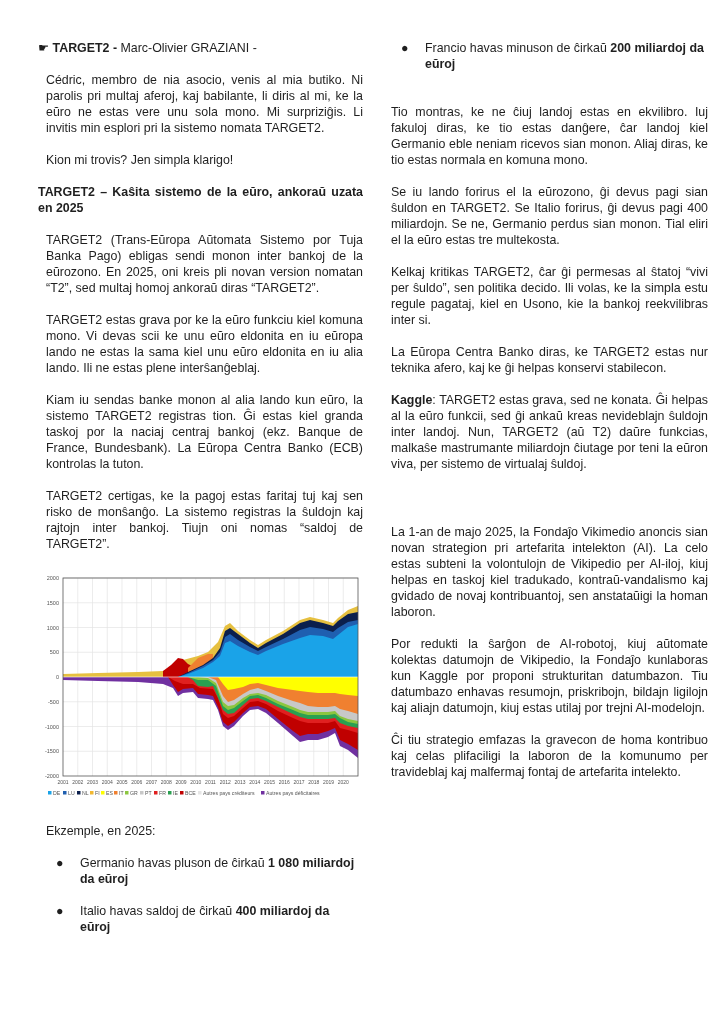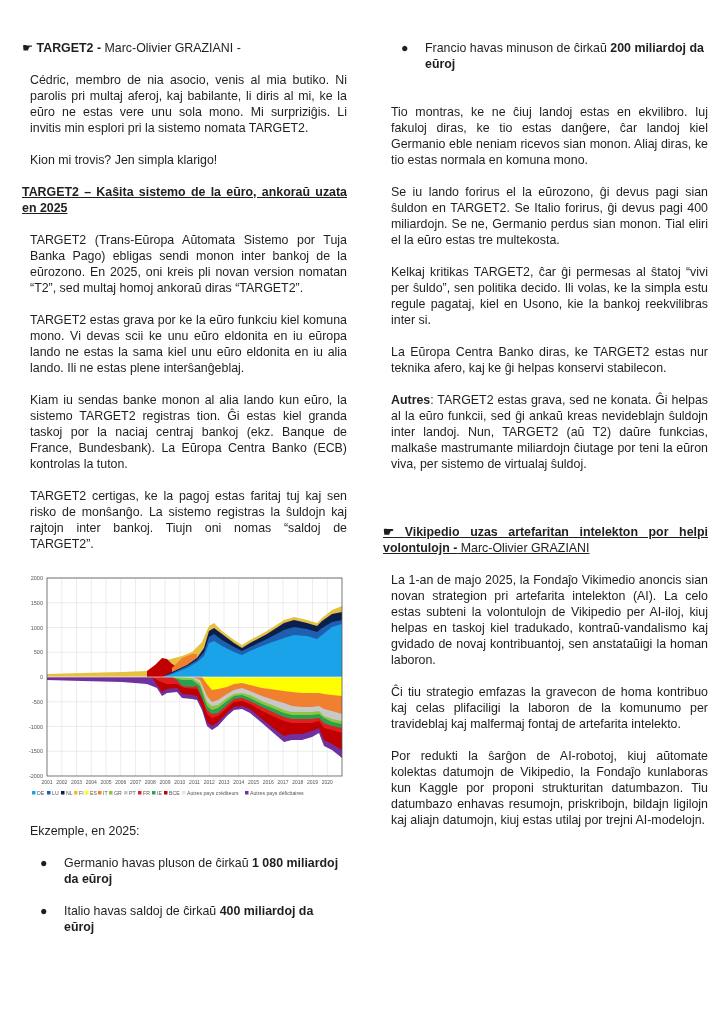--- a/index.html
+++ b/index.html
@@ -1,24 +1,24 @@
 <!DOCTYPE html>
 <html><head>
 <meta charset="utf-8">
 <style>
   html, body { margin:0; padding:0; background:#ffffff; }
   body { width:725px; height:1024px; position:relative; overflow:hidden;
          font-family:"Liberation Sans", sans-serif; color:#1f1f1f; font-size:12.4px; line-height:16px; }
   .col { position:absolute; top:40px; width:325px; }
-  .col-left { left:22px; }
+  .col-left { left:38px; }
   .col-right { left:383px; }
   p { margin:0 0 16px 8px; text-align:justify; }
   .title { margin:0 0 16px 0; }
   .title b { font-weight:bold; }
-  .subhead { font-weight:bold; margin:0 0 16px 0; text-align:justify;text-decoration:underline; }
+  .subhead { font-weight:bold; margin:0 0 16px 0; text-align:justify; }
   ul.bul { list-style:none; margin:0; padding:0 0 0 0; }
   ul.bul li { position:relative; padding-left:42px; margin:0 0 16px 0; text-align:left; }
   ul.bul li .dot { position:absolute; left:18px; top:0; }
   .chart { position:relative; width:325px; height:235px; margin:0 0 20px 0; }
   .chart svg { display:block; }
   .spacer { height:16px; }
 </style>
 </head>
 <body>
 
@@ -161,22 +161,18 @@
 
 <div class="col col-right">
   <ul class="bul">
     <li><span class="dot">●</span><span>Francio havas minuson de ĉirkaŭ </span><b>200 miliardoj da eŭroj</b></li>
   </ul>
   <div class="spacer"></div>
   <p>Tio montras, ke ne ĉiuj landoj estas en ekvilibro. Iuj fakuloj diras, ke tio estas danĝere, ĉar landoj kiel Germanio eble neniam ricevos sian monon. Aliaj diras, ke tio estas normala en komuna mono.</p>
   <p>Se iu lando forirus el la eŭrozono, ĝi devus pagi sian ŝuldon en TARGET2. Se Italio forirus, ĝi devus pagi 400 miliardojn. Se ne, Germanio perdus sian monon. Tial eliri el la eŭro estas tre multekosta.</p>
   <p>Kelkaj kritikas TARGET2, ĉar ĝi permesas al ŝtatoj “vivi per ŝuldo”, sen politika decido. Ili volas, ke la simpla estu regule pagataj, kiel en Usono, kie la bankoj reekvilibras inter si.</p>
   <p>La Eŭropa Centra Banko diras, ke TARGET2 estas nur teknika afero, kaj ke ĝi helpas konservi stabilecon.</p>
-  <p><b>Autres</b><span>: TARGET2 estas grava, sed ne konata. Ĝi helpas al la eŭro funkcii, sed ĝi ankaŭ kreas nevideblajn ŝuldojn inter landoj. Nun, TARGET2 (aŭ T2) daŭre funkcias, malkaŝe mastrumante miliardojn ĉiutage por teni la eŭron viva, per sistemo de virtualaj ŝuldoj.</span></p>
+  <p><b>Kaggle</b><span>: TARGET2 estas grava, sed ne konata. Ĝi helpas al la eŭro funkcii, sed ĝi ankaŭ kreas nevideblajn ŝuldojn inter landoj. Nun, TARGET2 (aŭ T2) daŭre funkcias, malkaŝe mastrumante miliardojn ĉiutage por teni la eŭron viva, per sistemo de virtualaj ŝuldoj.</span></p>
   <div style="height:36px"></div>
-  <div class="subhead">
-    <span>☛</span>
-    <span>Vikipedio uzas artefaritan intelekton por helpi volontulojn -</span><span style="font-weight:normal"> Marc-Olivier GRAZIANI</span>
-  </div>
   <p>La 1-an de majo 2025, la Fondaĵo Vikimedio anoncis sian novan strategion pri artefarita intelekton (AI). La celo estas subteni la volontulojn de Vikipedio per AI-iloj, kiuj helpas en taskoj kiel tradukado, kontraŭ-vandalismo kaj gvidado de novaj kontribuantoj, sen anstataŭigi la homan laboron.</p>
+  <p>Por redukti la ŝarĝon de AI-robotoj, kiuj aŭtomate kolektas datumojn de Vikipedio, la Fondaĵo kunlaboras kun Kaggle por proponi strukturitan datumbazon. Tiu datumbazo enhavas resumojn, priskribojn, bildajn ligilojn kaj aliajn datumojn, kiuj estas utilaj por trejni AI-modelojn.</p>
   <p>Ĉi tiu strategio emfazas la gravecon de homa kontribuo kaj celas plifaciligi la laboron de la komunumo per travideblaj kaj malfermaj fontaj de artefarita intelekto.</p>
-  <p>Por redukti la ŝarĝon de AI-robotoj, kiuj aŭtomate kolektas datumojn de Vikipedio, la Fondaĵo kunlaboras kun Kaggle por proponi strukturitan datumbazon. Tiu datumbazo enhavas resumojn, priskribojn, bildajn ligilojn kaj aliajn datumojn, kiuj estas utilaj por trejni AI-modelojn.</p>
 </div>
 
 </body></html>

